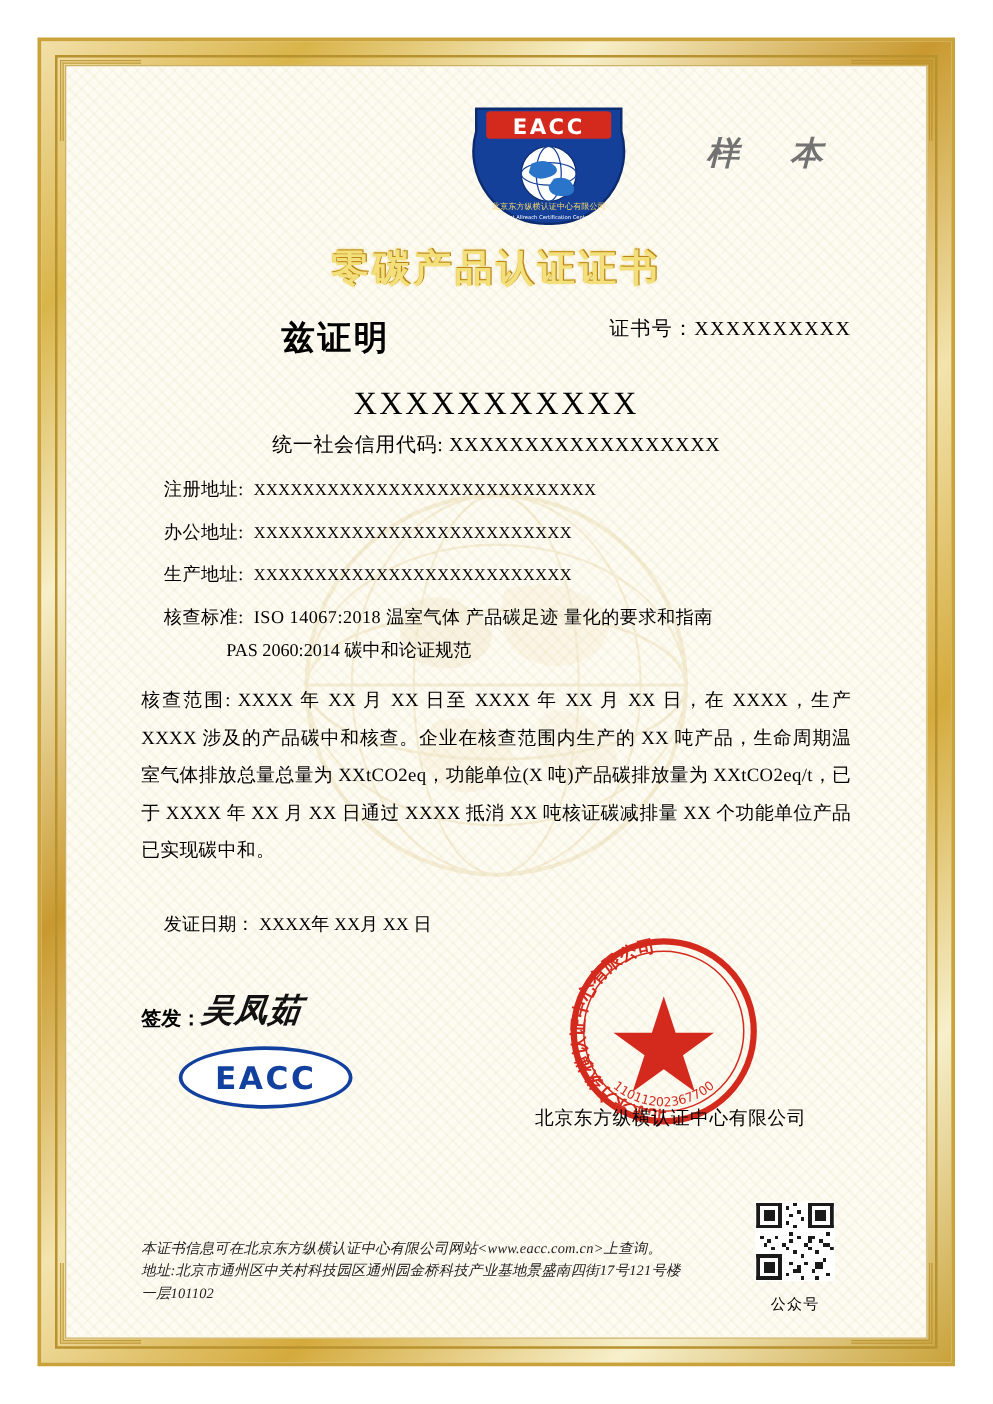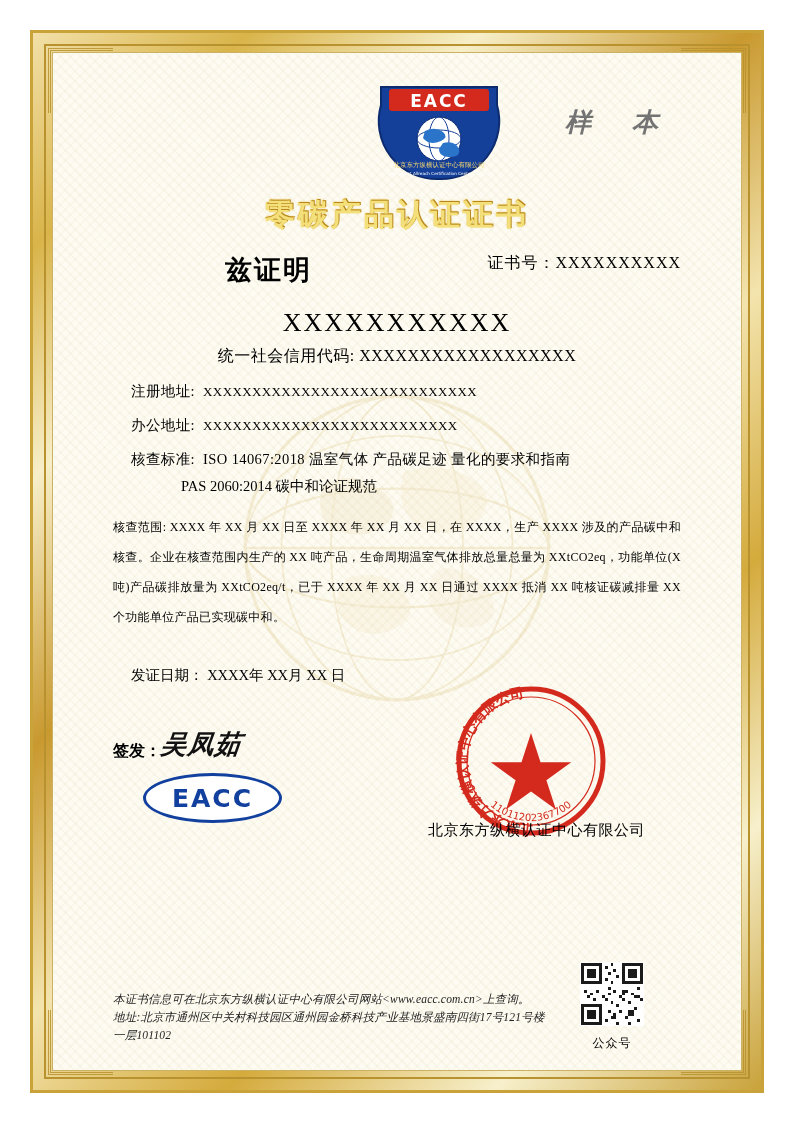--- a/index.html
+++ b/index.html
@@ -137,21 +137,21 @@
     letter-spacing:.4px;
   }
   .field .lbl{margin-right:4px;}
   .field .val{font-size:13px;}
   .std-line2{
     font-size:14.5px;
     margin-top:8px;
     margin-left:68px;
   }
   .para{
-    font-size:12px;
+    font-size:15px;
     line-height:30px;
     margin-top:16px;
     text-align:justify;
     letter-spacing:.3px;
   }
   .issue-date{
     font-size:14.5px;
     margin-top:34px;
     margin-left:18px;
   }
@@ -198,21 +198,21 @@
   
   .footer{
     position:absolute;
     left:60px;bottom:26px;right:60px;
     font-size:11.5px;
     line-height:18px;
     color:#222;
   }
   .footer .line{letter-spacing:.2px;font-style:italic;}
   .qr-block{
-    position:absolute;right:96px;bottom:18px;
+    position:absolute;right:72px;bottom:18px;
     width:66px;text-align:center;
   }
   .qr{
     width:62px;height:62px;
     image-rendering:pixelated;
     border:1px solid #fff;
   }
   .qr-cap{font-size:12px;margin-top:5px;letter-spacing:1px;}
 </style>
 </head>
@@ -273,20 +273,24 @@
         <span>统一社会信用代码:</span>
         <span>XXXXXXXXXXXXXXXXXX</span>
       </div>
 
       <div class="field">
         <span class="lbl">注册地址:</span>
         <span class="val">XXXXXXXXXXXXXXXXXXXXXXXXXXXX</span>
       </div>
       <div class="field">
         <span class="lbl">办公地址:</span>
+        <span class="val">XXXXXXXXXXXXXXXXXXXXXXXXXX</span>
+      </div>
+      <div class="field">
+        <span class="lbl">生产地址:</span>
         <span class="val">XXXXXXXXXXXXXXXXXXXXXXXXXX</span>
       </div>
 
       <div class="field">
         <span class="lbl">核查标准:</span>
         <span>ISO 14067:2018 温室气体 产品碳足迹 量化的要求和指南</span>
       </div>
       <div class="std-line2">PAS  2060:2014 碳中和论证规范</div>
 
       <div class="para">

